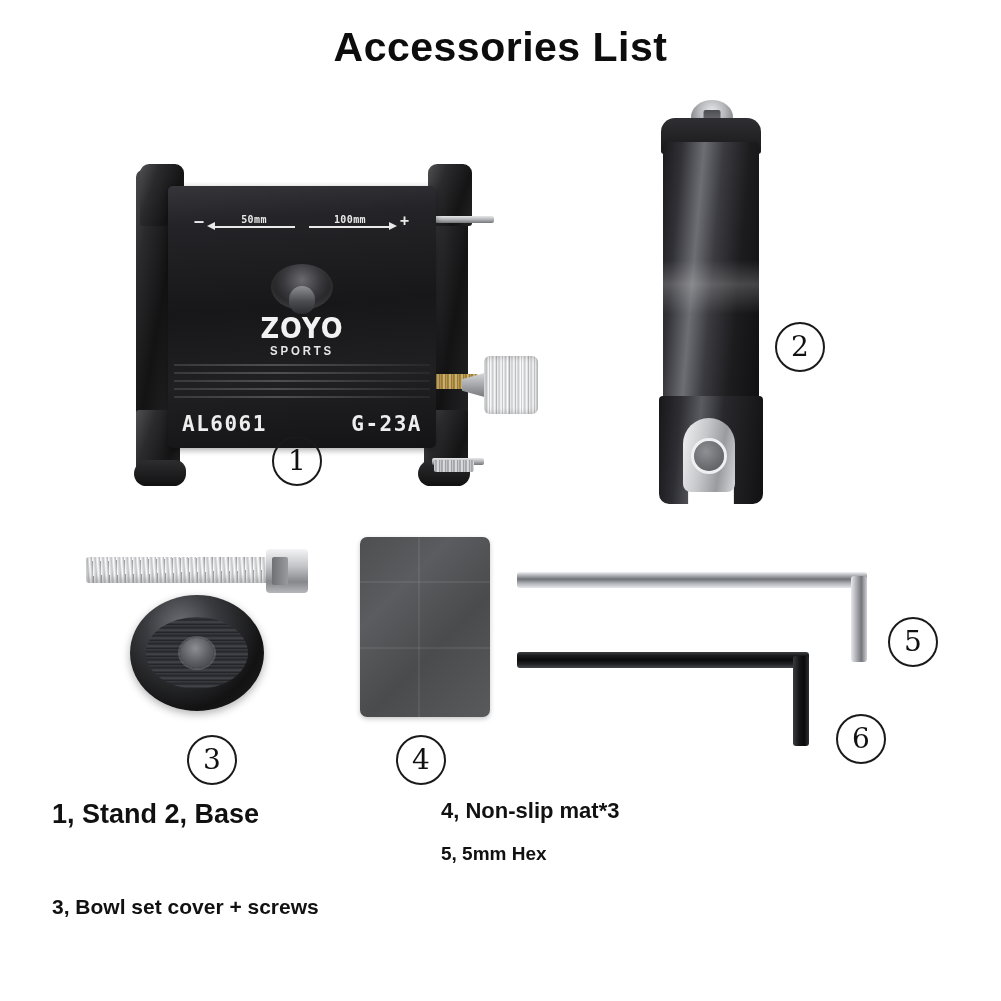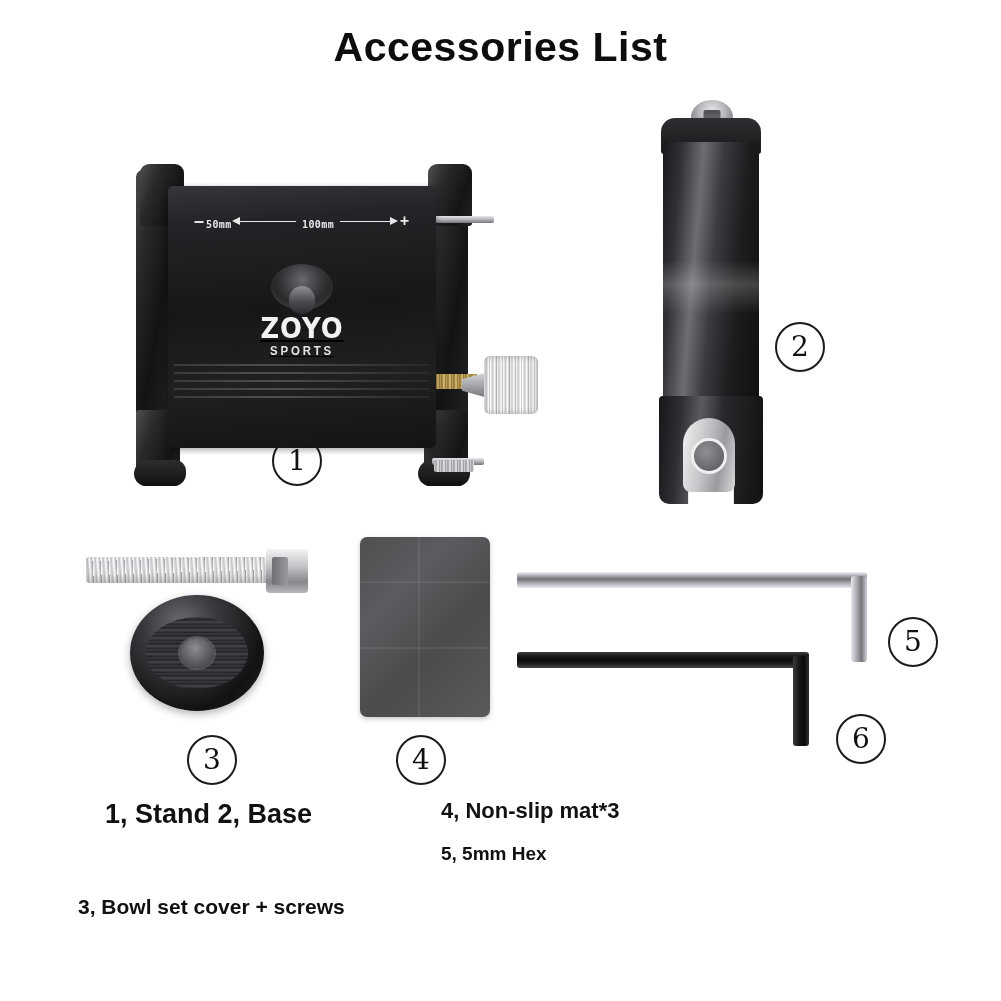--- a/index.html
+++ b/index.html
@@ -69,21 +69,21 @@
   }
   
   .scale{
     position:absolute;left:0;top:26px;width:100%;height:18px;
     display:flex;align-items:center;justify-content:center;gap:0;
     color:#e9e9e9;font-size:11px;font-weight:bold;letter-spacing:.4px;
     font-family:"DejaVu Sans Mono", monospace;
   }
   .sc-minus{margin-right:2px;font-size:15px;line-height:1;}
   .sc-plus{margin-left:2px;font-size:15px;line-height:1;}
-  .sc-grp{position:relative;display:flex;flex-direction:row;align-items:center;width:96px;justify-content:space-between;}
+  .sc-grp{position:relative;display:flex;flex-direction:column;align-items:center;width:96px;justify-content:space-between;}
   .sc-lbl{position:relative;top:3px;font-size:10px;}
   .sc-arrow{position:relative;width:94px;height:9px;}
   .sc-arrow i{position:absolute;left:6px;right:6px;top:4px;height:1.6px;background:#e9e9e9;}
   .sc-arrow b{position:absolute;top:0;width:0;height:0;border-top:4.5px solid transparent;border-bottom:4.5px solid transparent;}
   .arr-left b{left:0;border-right:8px solid #e9e9e9;}
   .arr-right b{right:0;border-left:8px solid #e9e9e9;}
 
   
   .cone{
     position:absolute;left:50%;top:78px;transform:translateX(-50%);
@@ -94,21 +94,20 @@
   .cone:after{
     content:"";position:absolute;left:50%;top:48%;transform:translateX(-50%);
     width:26px;height:28px;border-radius:50% 50% 46% 46%;
     background:linear-gradient(180deg,#8f9094,#4b4c50 55%,#2b2c2f);
   }
 
   
   .brand{
     position:absolute;left:50%;top:130px;transform:translateX(-50%);
     text-align:center;
-    text-decoration:underline;
   }
   .brand-main{
     font-size:28px;font-weight:bold;color:#f2f2f2;
     letter-spacing:1px;line-height:.95;
     font-family:"DejaVu Sans", sans-serif;
     transform:scaleX(.92);
   }
   .brand-sub{
     font-size:12px;font-weight:bold;color:#e6e6e6;
     letter-spacing:3px;margin-top:1px;
@@ -278,22 +277,22 @@
     left:0;top:0;width:292px;
     background:linear-gradient(180deg,#3f4043 0%,#1b1c1e 22%,#0b0b0c 50%,#242528 78%,#47484b 100%);
   }
   .hex6 .arm-short{
     left:276px;top:4px;height:90px;
     background:linear-gradient(90deg,#3a3b3e 0%,#141516 40%,#0a0a0b 70%,#2e2f32 100%);
   }
 
   
   .cap{position:absolute;color:#111;font-weight:bold;}
-  .cap-left1{left:52px;top:798px;font-size:27px;line-height:1.22;width:260px;text-align:right;}
-  .cap-left2{left:52px;top:895px;font-size:21px;margin-left:26px;}
+  .cap-left1{left:52px;top:798px;font-size:27px;line-height:1.22;width:260px;}
+  .cap-left2{left:52px;top:895px;font-size:21px;}
   .cap-r1{left:441px;top:798px;font-size:22px;}
   .cap-r2{left:441px;top:843px;font-size:19px;}
   .cap-r3{left:441px;top:895px;font-size:27px;}
 </style>
 </head>
 <body>
 
 <div class="page">
 
   <div class="title">Accessories List</div>
@@ -344,20 +343,24 @@
       </div>
 
       <div class="ribs">
         <i style="top:2px"></i>
           <i style="top:10px"></i>
           <i style="top:18px"></i>
         <i style="top:26px"></i>
           <i style="top:34px"></i>
       </div>
 
+      <div class="model">
+        <span>AL6061</span>
+        <span>G-23A</span>
+      </div>
     </div>
   </div>
 
   <div class="callout" style="left:272px;top:436px;">1</div>
 
   <div class="item2">
     <div class="clamp-screw"></div>
     <div class="clamp-screw-stem"></div>
     <div class="clamp-top"></div>
     <div class="clamp-slot"></div>

